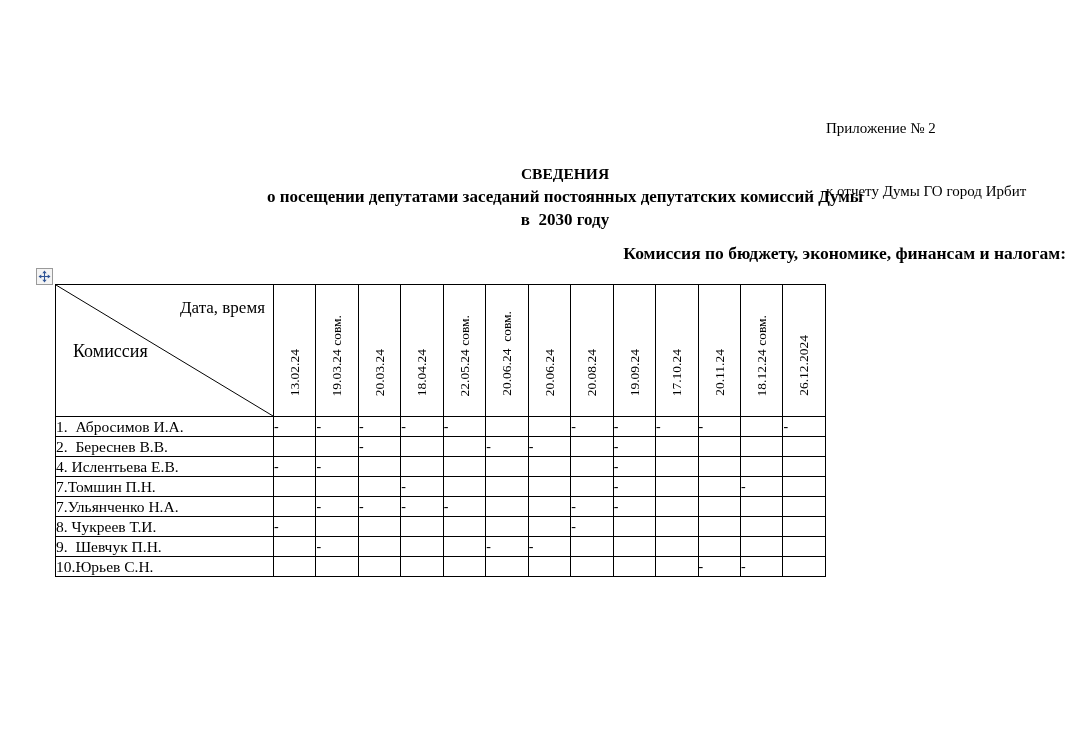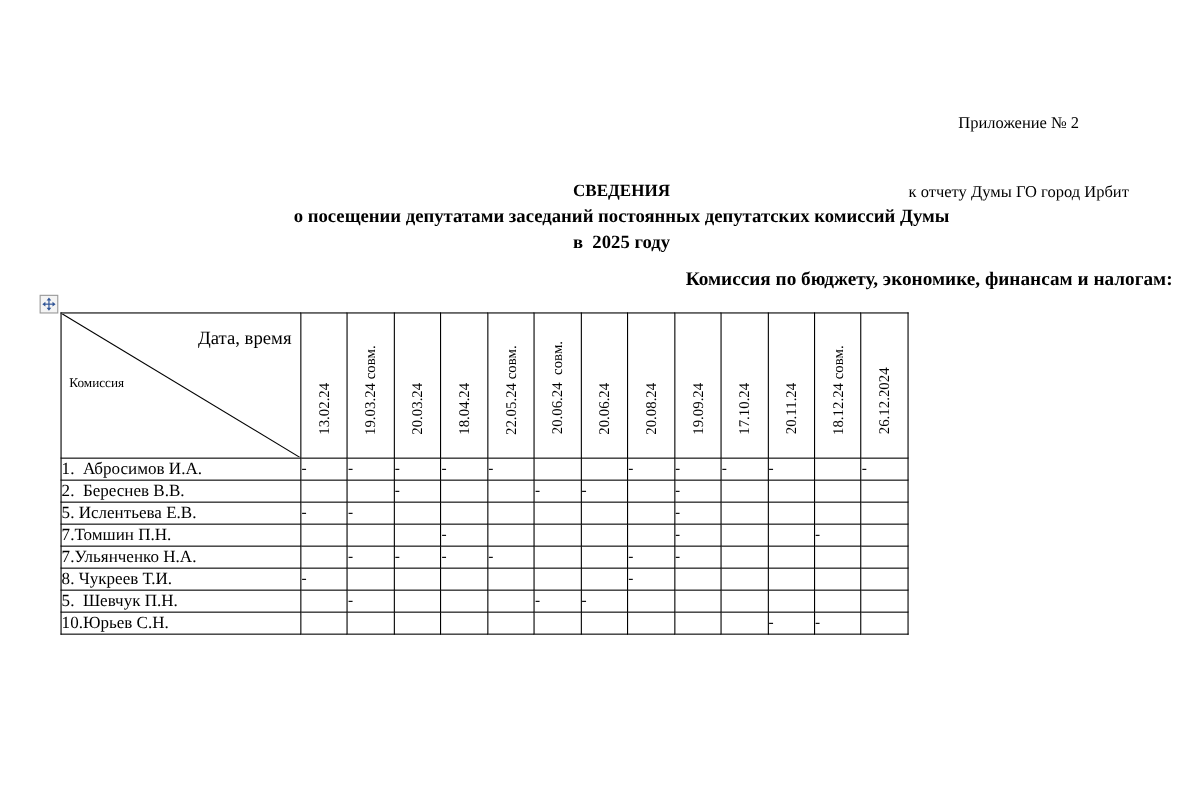--- a/index.html
+++ b/index.html
@@ -2,22 +2,22 @@
 <html><head>
 <meta charset="utf-8">
 <style>
   html,body{margin:0;padding:0;}
   body{
     width:1075px;height:729px;position:relative;background:#ffffff;
     font-family:"Liberation Serif","DejaVu Serif",serif;color:#000;
     overflow:hidden;
   }
   .appendix{
-    position:absolute;left:826px;top:60px;
-    font-size:15px;line-height:21px;text-align:center;white-space:pre;
+    position:absolute;left:826px;top:76px;
+    font-size:15px;line-height:21px;text-align:left;white-space:pre;
   }
   .title-block{
     position:absolute;left:55px;top:163px;width:1020px;text-align:center;
     font-weight:bold;
   }
   .title-line1{font-size:15.5px;line-height:22px;white-space:pre;text-align:center;}
   .title-line2{font-size:17px;line-height:23px;white-space:pre;}
   .title-line3{font-size:17px;line-height:23px;white-space:pre;}
   .subtitle{
     position:absolute;left:46px;top:243px;width:1020px;text-align:right;
@@ -33,21 +33,21 @@
     border-collapse:collapse;table-layout:fixed;
   }
   table.att th, table.att td{
     border:1px solid #000;padding:0;overflow:hidden;
   }
   th.corner{
     position:relative;width:218px;height:131px;font-weight:normal;
   }
   .corner-svg{position:absolute;left:0;top:0;width:100%;height:100%;}
   .corner-label-tr{position:absolute;top:13px;right:8px;font-size:17px;white-space:pre;}
-  .corner-label-bl{position:absolute;top:56px;left:7px;font-size:12px;white-space:pre;}
+  .corner-label-bl{position:absolute;top:56px;left:17px;font-size:18px;white-space:pre;}
   th.date-col{vertical-align:bottom;text-align:center;font-weight:normal;}
   .vtext{
     display:inline-block;writing-mode:vertical-rl;transform:rotate(180deg);
     font-size:13.5px;white-space:pre;margin-bottom:16px;line-height:1;
   }
   tbody tr{height:19.6px;margin-left:20px;}
   td.name{
     font-size:15.5px;text-align:left;padding-left:4px;white-space:pre;
     line-height:19px;
   }
@@ -59,21 +59,21 @@
 <body>
 
 <div class="appendix">
   <div>Приложение № 2</div>
   <div>к отчету Думы ГО город Ирбит</div>
 </div>
 
 <div class="title-block">
   <div class="title-line1">СВЕДЕНИЯ</div>
   <div class="title-line2">о посещении депутатами заседаний постоянных депутатских комиссий Думы</div>
-  <div class="title-line3">в  2025 году</div>
+  <div class="title-line3">в  2030 году</div>
 </div>
 
 <div class="subtitle">Комиссия по бюджету, экономике, финансам и налогам:</div>
 
 <div class="move-handle">
   <svg width="13" height="13" viewBox="0 0 16 16">
     <g fill="#2E5395">
       <rect x="7.35" y="3.6" width="1.3" height="8.8"></rect>
       <rect x="3.6" y="7.35" width="8.8" height="1.3"></rect>
       <path d="M8 0.6 L10.6 4 L5.4 4 Z"></path>
@@ -152,21 +152,21 @@
         <td class="mark">-</td>
         <td class="mark">-</td>
         <td class="mark"></td>
         <td class="mark">-</td>
         <td class="mark"></td>
         <td class="mark"></td>
         <td class="mark"></td>
         <td class="mark"></td>
       </tr>
       <tr>
-        <td class="name">5. Ислентьева Е.В.</td>
+        <td class="name">4. Ислентьева Е.В.</td>
         <td class="mark">-</td>
         <td class="mark">-</td>
         <td class="mark"></td>
         <td class="mark"></td>
         <td class="mark"></td>
         <td class="mark"></td>
         <td class="mark"></td>
         <td class="mark"></td>
         <td class="mark">-</td>
         <td class="mark"></td>
@@ -216,21 +216,21 @@
         <td class="mark"></td>
         <td class="mark"></td>
         <td class="mark">-</td>
         <td class="mark"></td>
         <td class="mark"></td>
         <td class="mark"></td>
         <td class="mark"></td>
         <td class="mark"></td>
       </tr>
       <tr>
-        <td class="name">5.  Шевчук П.Н.</td>
+        <td class="name">9.  Шевчук П.Н.</td>
         <td class="mark"></td>
         <td class="mark">-</td>
         <td class="mark"></td>
         <td class="mark"></td>
         <td class="mark"></td>
         <td class="mark">-</td>
         <td class="mark">-</td>
         <td class="mark"></td>
         <td class="mark"></td>
         <td class="mark"></td>

